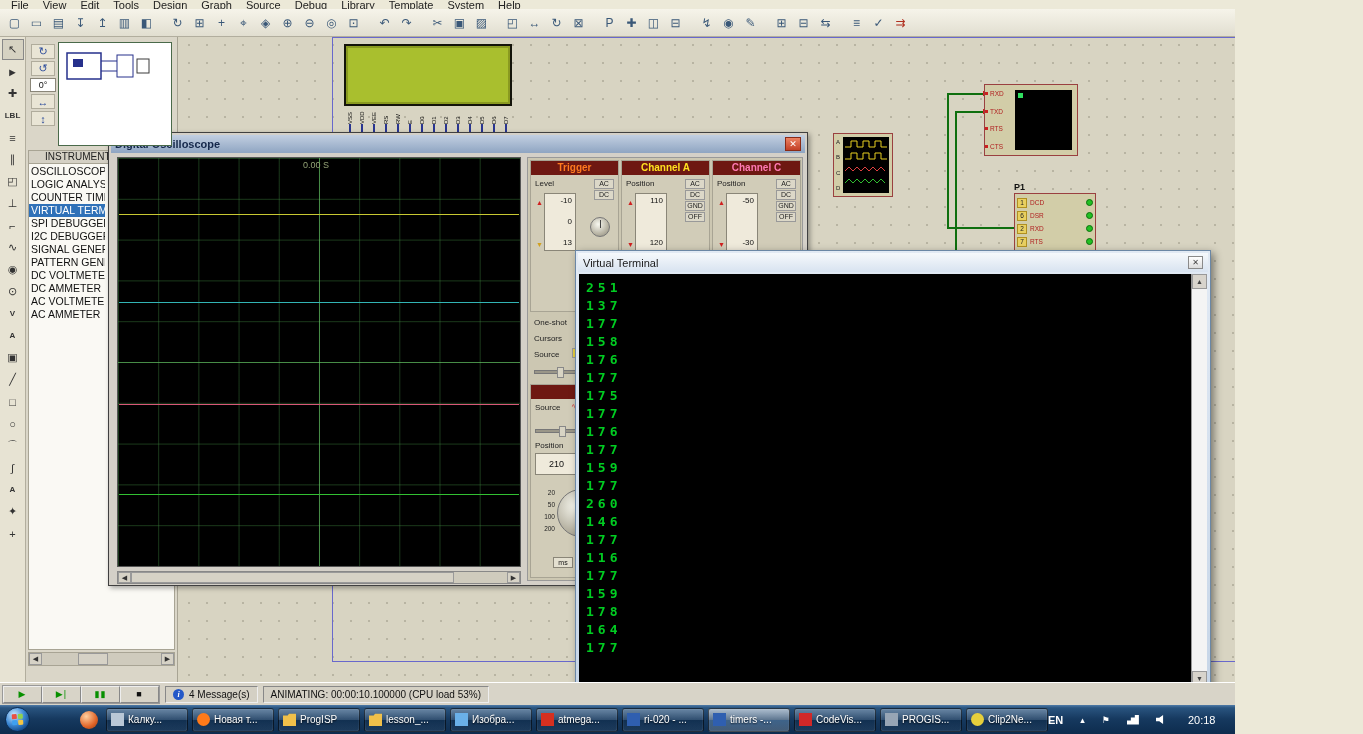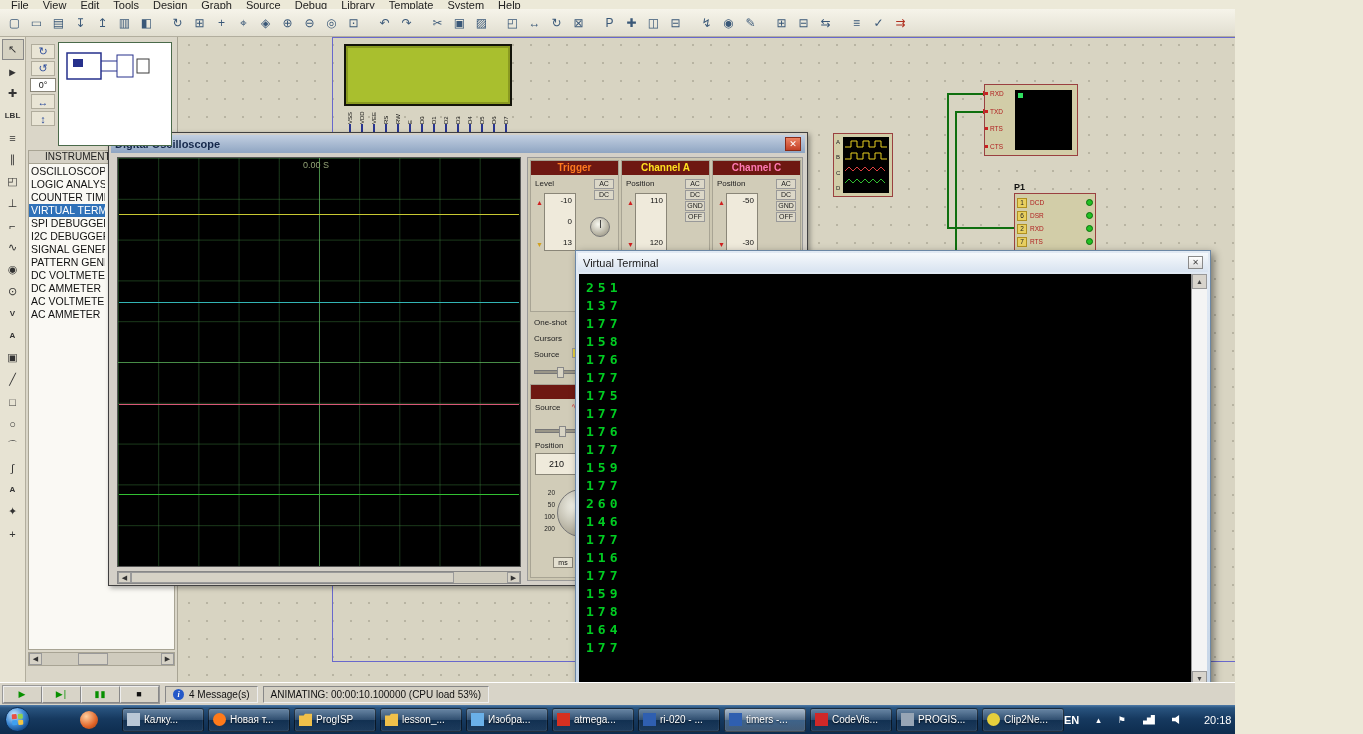--- a/index.html
+++ b/index.html
@@ -150,21 +150,21 @@
   
   .taskbar{position:absolute;left:0;top:705px;width:100%;height:29px;background:linear-gradient(#4f7ba8 0%,#29547f 10%,#16395f 48%,#0d2c4e 100%);z-index:50;display:flex;align-items:center}
   .orb{width:25px;height:25px;border-radius:50%;margin:0 6px 0 5px;background:radial-gradient(circle at 35% 30%,#cfeaff,#3e8ad6 45%,#0b3c77 85%);border:1px solid #0a2c55;position:relative;flex:none}
   .orb-flag{position:absolute;left:6px;top:6px;width:11px;height:11px;display:grid;grid-template-columns:1fr 1fr;gap:1px;transform:rotate(-4deg)}
   .orb-flag i{border-radius:1px}
   .orb-flag i:nth-child(1){background:#ea5044}
   .orb-flag i:nth-child(2){background:#8fd14f}
   .orb-flag i:nth-child(3){background:#3fa0f0}
   .orb-flag i:nth-child(4){background:#f5c542}
   .qicon{width:18px;height:18px;border-radius:50%;background:radial-gradient(circle at 35% 30%,#ffd0a0,#e06428 60%,#903810);margin-left:44px;flex:none}
-  .tbtns{display:flex;margin-left:24px;gap:4px}
+  .tbtns{display:flex;margin-left:8px;gap:4px}
   .tbn{width:82px;height:24px;border:1px solid rgba(0,0,0,.55);border-radius:3px;background:linear-gradient(rgba(255,255,255,.30),rgba(255,255,255,.12) 48%,rgba(0,0,0,.12) 52%,rgba(255,255,255,.06));box-shadow:inset 0 0 1px rgba(255,255,255,.5);display:flex;align-items:center;padding:0 4px;gap:4px}
   .tbn.active{background:linear-gradient(rgba(255,255,255,.62),rgba(255,255,255,.32) 48%,rgba(130,170,210,.38) 52%,rgba(255,255,255,.22))}
   .ticon{width:13px;height:13px;background:var(--c,#888);flex:none}
   .tbn.ci .ticon{border-radius:50%}
   .tbn.fo .ticon{clip-path:polygon(0 20%,36% 20%,46% 6%,100% 6%,100% 100%,0 100%)}
   .tlabel{font-size:10px;color:#fff;white-space:nowrap;overflow:hidden;text-overflow:ellipsis;text-shadow:0 1px 2px rgba(0,0,0,.8)}
   .tray{margin-left:auto;display:flex;align-items:center;gap:17px;padding-right:2px;color:#fff}
   .lang{font-size:11px;font-weight:bold}
   .tray-g{font-size:9px}
   .net{width:12px;height:10px;background:#fff;clip-path:polygon(0% 60%,33% 60%,33% 30%,66% 30%,66% 0%,100% 0%,100% 100%,0% 100%)}

